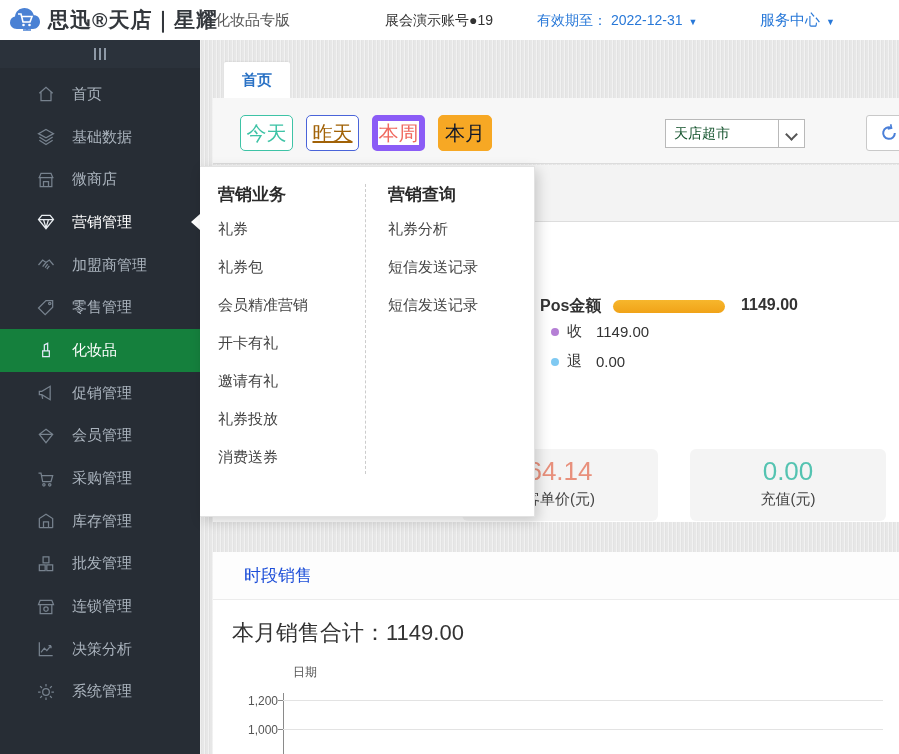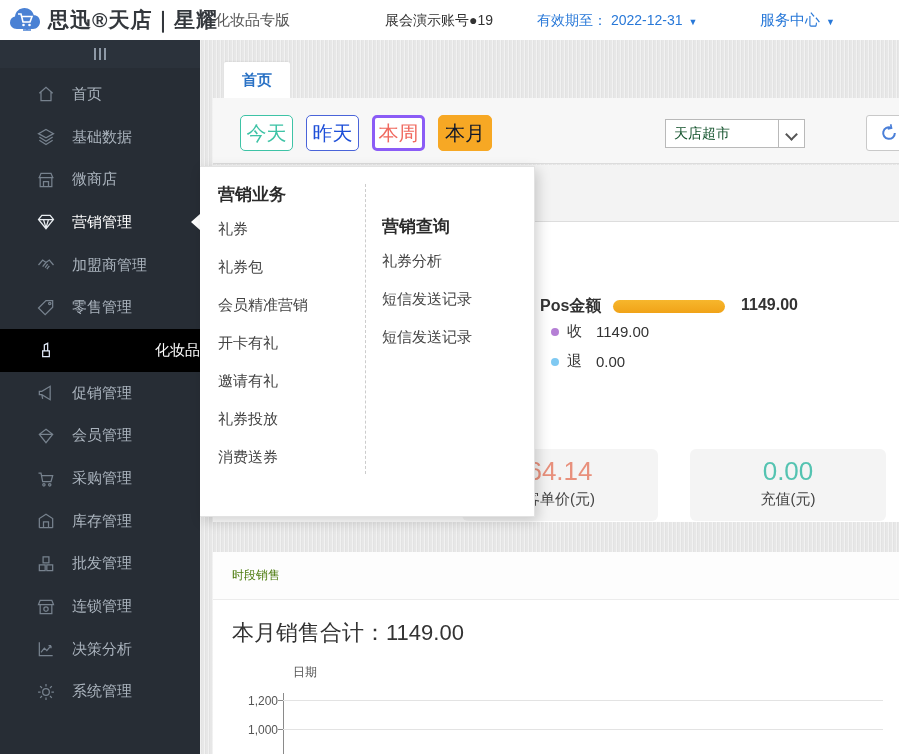--- a/index.html
+++ b/index.html
@@ -20,41 +20,41 @@
 
   
   .sidebar { position:absolute; left:0; top:40px; width:200px; height:714px; background:#272d35; z-index:10; }
   .collapse-strip { height:28px; background:#2b323b; display:flex; align-items:center; justify-content:center; gap:3px; cursor:pointer; }
   .collapse-strip i { display:block; width:2px; height:12px; background:#8d98a5; }
   .nav { padding-top:5px; }
   .nav-item { position:relative; height:42.7px; display:flex; align-items:center; padding-left:36px; color:#aab3bd; font-size:15px; cursor:pointer; }
   .nav-item .ic { width:20px; height:20px; margin-right:16px; flex:0 0 20px; color:#77828e; }
   .nav-item.hovered { color:#fff; }
   .nav-item.hovered .ic { color:#e8ecf0; }
-  .nav-item.active { background:#000000; color:#fff;justify-content:space-between; }
+  .nav-item.active { background:#15803d; color:#fff; }
   .nav-item.active .ic { color:#dfe8f7; }
   .fly-arrow { position:absolute; right:0; top:50%; transform:translateY(-50%); width:0; height:0;
                border-top:8px solid transparent; border-bottom:8px solid transparent; border-right:9px solid #fff; }
   .ic svg { width:100%; height:100%; display:block; }
 
   
   .content { position:absolute; left:200px; top:40px; width:699px; height:714px;
              background:#e7e7e7;
              background-image:repeating-linear-gradient(90deg, rgba(255,255,255,.45) 0 1px, rgba(0,0,0,0.02) 1px 2px, transparent 2px 4px);
   }
   .tab-home { position:absolute; left:24px; top:22px; width:66px; height:36px; background:#fff; color:#2a72c5;
               font-size:15px; font-weight:700; display:flex; align-items:center; justify-content:center;
               border-radius:2px 2px 0 0; box-shadow:0 -1px 2px rgba(0,0,0,.06); cursor:pointer; }
 
   .toolbar { position:absolute; left:13px; top:58px; width:686px; height:66px; background:#f7f7f7; border-bottom:1px solid #dcdcdc; }
   .fbtn { position:absolute; top:17px; width:53px; height:36px; border-radius:5px; background:#fff; font-size:20px;
           display:flex; align-items:center; justify-content:center; cursor:pointer; }
   .fbtn.today { left:27px; border:1px solid #3ec3a6; color:#3ec3a6; }
-  .fbtn.yesterday { left:93px; border:1px solid #4a64d9; color:#1d4ed8; }
-  .fbtn.week { left:159px; border:3px solid #8b5cf6; color:#f0695f; }
+  .fbtn.yesterday { left:93px; border:1px solid #4a64d9; color:#a16207;text-decoration:underline; }
+  .fbtn.week { left:159px; border:6px solid #8b5cf6; color:#f0695f; }
   .fbtn.month { left:225px; width:54px; border:1px solid #f7a824; background:#f7a824; color:#0f172a; }
   .store-select { position:absolute; left:452px; top:21px; width:140px; height:29px; background:#fff; border:1px solid #b9b9b9;
                   display:flex; align-items:center; cursor:pointer; }
   .store-select .val { flex:1; padding-left:8px; font-size:14px; color:#14532d; }
   .store-select .dd { width:26px; height:100%; border-left:1px solid #b9b9b9; position:relative; }
   .store-select .dd::after { content:""; position:absolute; left:8px; top:10px; width:7px; height:7px;
                              border-right:2px solid #555; border-bottom:2px solid #555; transform:rotate(45deg); }
   .refresh-btn { position:absolute; left:653px; top:17px; width:45px; height:36px; background:#fff; border:1px solid #c9c9c9;
                  border-radius:3px; display:flex; align-items:center; justify-content:center; cursor:pointer; }
 
@@ -74,35 +74,35 @@
   .sub-row .k { margin-right:14px; }
   .kpi-card { position:absolute; top:227px; width:196px; height:72px; background:#f4f4f4; border-radius:6px; text-align:center; }
   .kpi-card.c1 { left:249px; }
   .kpi-card.c2 { left:477px; }
   .kpi-value { font-size:26px; margin-top:7px; }
   .kpi-value.salmon { color:#e8907c; }
   .kpi-value.teal { color:#54c3b1; }
   .kpi-label { font-size:15px; color:#444; margin-top:3px; }
 
   .sales-panel { position:absolute; left:13px; top:512px; width:686px; height:250px; background:#fff; }
-  .sales-hd { height:48px; border-bottom:1px solid #ececec; display:flex; align-items:center; padding-left:19px;
-              font-size:12px; color:#4d7c0f; background:#fdfdfd; }
+  .sales-hd { height:48px; border-bottom:1px solid #ececec; display:flex; align-items:center; padding-left:31px;
+              font-size:17px; color:#1d4ed8; background:#fdfdfd; }
   .sales-total { position:absolute; left:19px; top:66px; font-size:22px; color:#333; }
   .axis-title { position:absolute; left:80px; top:112px; font-size:12px; color:#555; }
   .ytick { position:absolute; width:46px; right:auto; left:19px; text-align:right; font-size:12px; color:#555; }
   .gridline { position:absolute; left:70px; width:600px; height:1px; background:#e3e3e3; }
   .y-axis { position:absolute; left:70px; top:141px; width:1px; height:120px; background:#8a8a8a; }
   .tickmark { position:absolute; left:65px; width:5px; height:1px; background:#8a8a8a; }
 
   
   .flyout { position:absolute; left:200px; top:166px; width:335px; height:351px; background:#fff;
             border:1px solid #e2e2e2; border-left:none; box-shadow:3px 4px 12px rgba(0,0,0,.18); z-index:40; }
   .fly-col { position:absolute; top:16px; }
   .fly-col.c1 { left:18px; width:140px; }
-  .fly-col.c2 { left:182px; width:130px;margin-top:32px; }
+  .fly-col.c2 { left:188px; width:130px; }
   .fly-title { font-size:17px; font-weight:700; color:#2b2b2b; height:24px; line-height:24px; }
   .fly-list { margin-top:3px; }
   .fly-item { height:38px; line-height:38px; font-size:15px; color:#444; cursor:pointer; }
   .fly-divider { position:absolute; left:165px; top:17px; height:290px; width:0; border-left:1px dashed #ccc; }
 </style>
 </head>
 <body>
 
 <div class="app">
 

